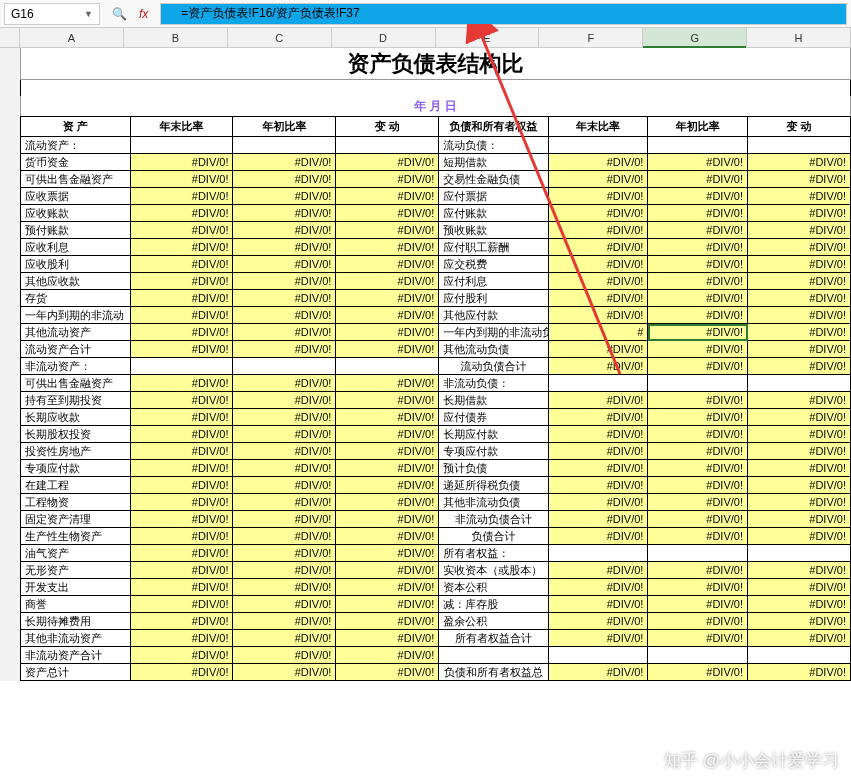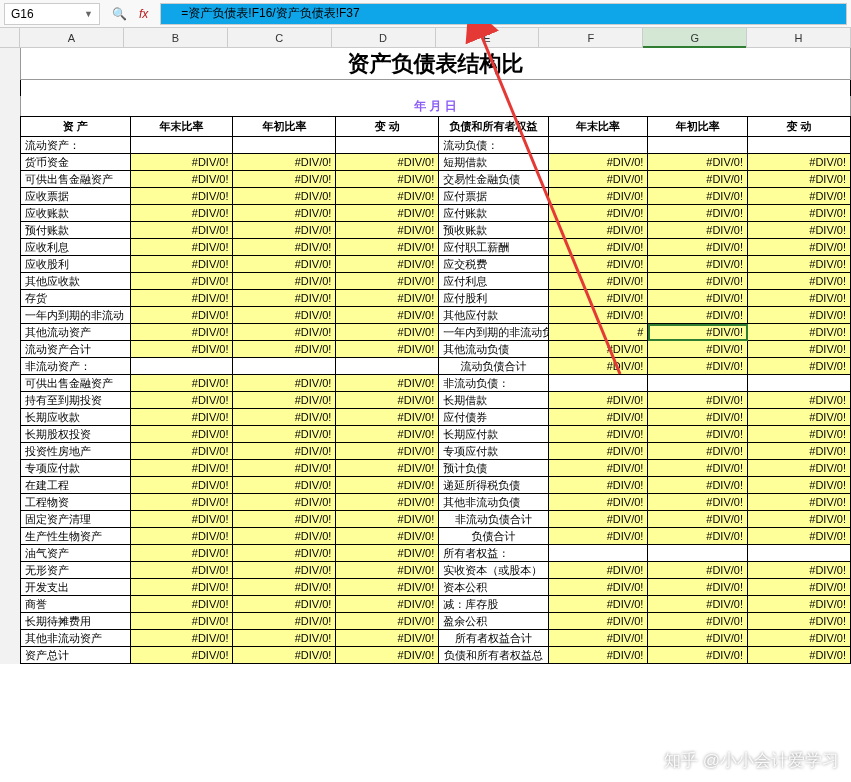--- a/index.html
+++ b/index.html
@@ -385,20 +385,30 @@
             <td class="label">其他非流动资产</td>
             <td class="val">#DIV/0!</td>
             <td class="val">#DIV/0!</td>
             <td class="val">#DIV/0!</td>
             <td class="label" style="text-align: center;">      所有者权益合计</td>
             <td class="val">#DIV/0!</td>
             <td class="val">#DIV/0!</td>
             <td class="val">#DIV/0!</td>
           </tr>
           <tr>
+            <td class="label">    非流动资产合计</td>
+            <td class="val">#DIV/0!</td>
+            <td class="val">#DIV/0!</td>
+            <td class="val">#DIV/0!</td>
+            <td class="label"></td>
+            <td class="blank"></td>
+            <td class="blank"></td>
+            <td class="blank"></td>
+          </tr>
+          <tr>
             <td class="label">        资产总计</td>
             <td class="val">#DIV/0!</td>
             <td class="val">#DIV/0!</td>
             <td class="val">#DIV/0!</td>
             <td class="label" style="text-align: center;">  负债和所有者权益总</td>
             <td class="val">#DIV/0!</td>
             <td class="val">#DIV/0!</td>
             <td class="val">#DIV/0!</td>
           </tr>
         </tbody>

